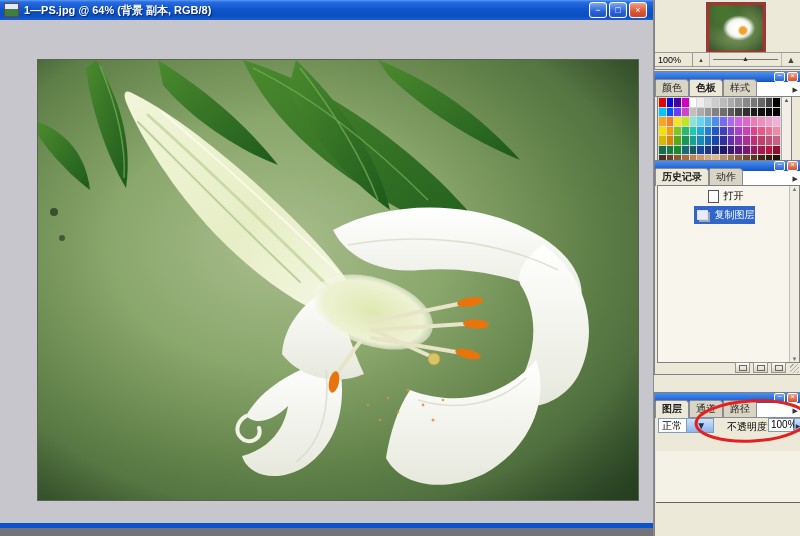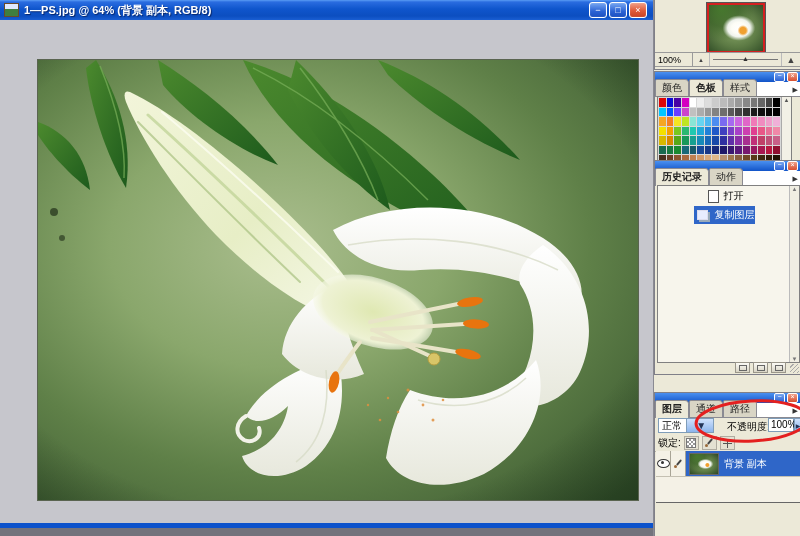--- a/index.html
+++ b/index.html
@@ -479,44 +479,20 @@
     </div>
     <div class="l-ctrl">
       <span class="blend-box">
         <span>正常</span>
         <span class="combo-arrow">▼</span>
       </span>
       <span class="opacity-label">不透明度:</span>
       <span class="opacity-box">100%</span>
       <span class="opacity-arrow">▶</span>
     </div>
-    <div class="l-lock">
-      <span class="l-lock-label">锁定:</span>
-      <span class="lockbtn">
-          <span class="checker-icon"></span>
-        </span>
-      <span class="lockbtn">
-          <span class="brush-icon"></span>
-        </span>
-      <span class="lockbtn">
-          <span class="plus-icon"></span>
-        </span>
-    </div>
     <div class="l-list" id="layers-list">
-        <div class="l-row sel">
-          <div class="l-cell">
-            <div class="eye-icon"></div>
-          </div>
-          <div class="l-cell">
-            <div class="brush-icon"></div>
-          </div>
-          <div class="l-main">
-            <div class="l-thumb mini-flower"></div>
-            <div class="l-name">背景 副本</div>
-          </div>
-        </div>
       </div>
   </div>
 </div>
 
 <svg class="overlay" width="800" height="536" viewBox="0 0 800 536">
   <ellipse id="anno-ellipse" cx="752" cy="421" rx="56" ry="20" transform="rotate(-3 752 421)" fill="none" stroke="#e42020" stroke-width="3"></ellipse>
 </svg>
 
 </body></html>

